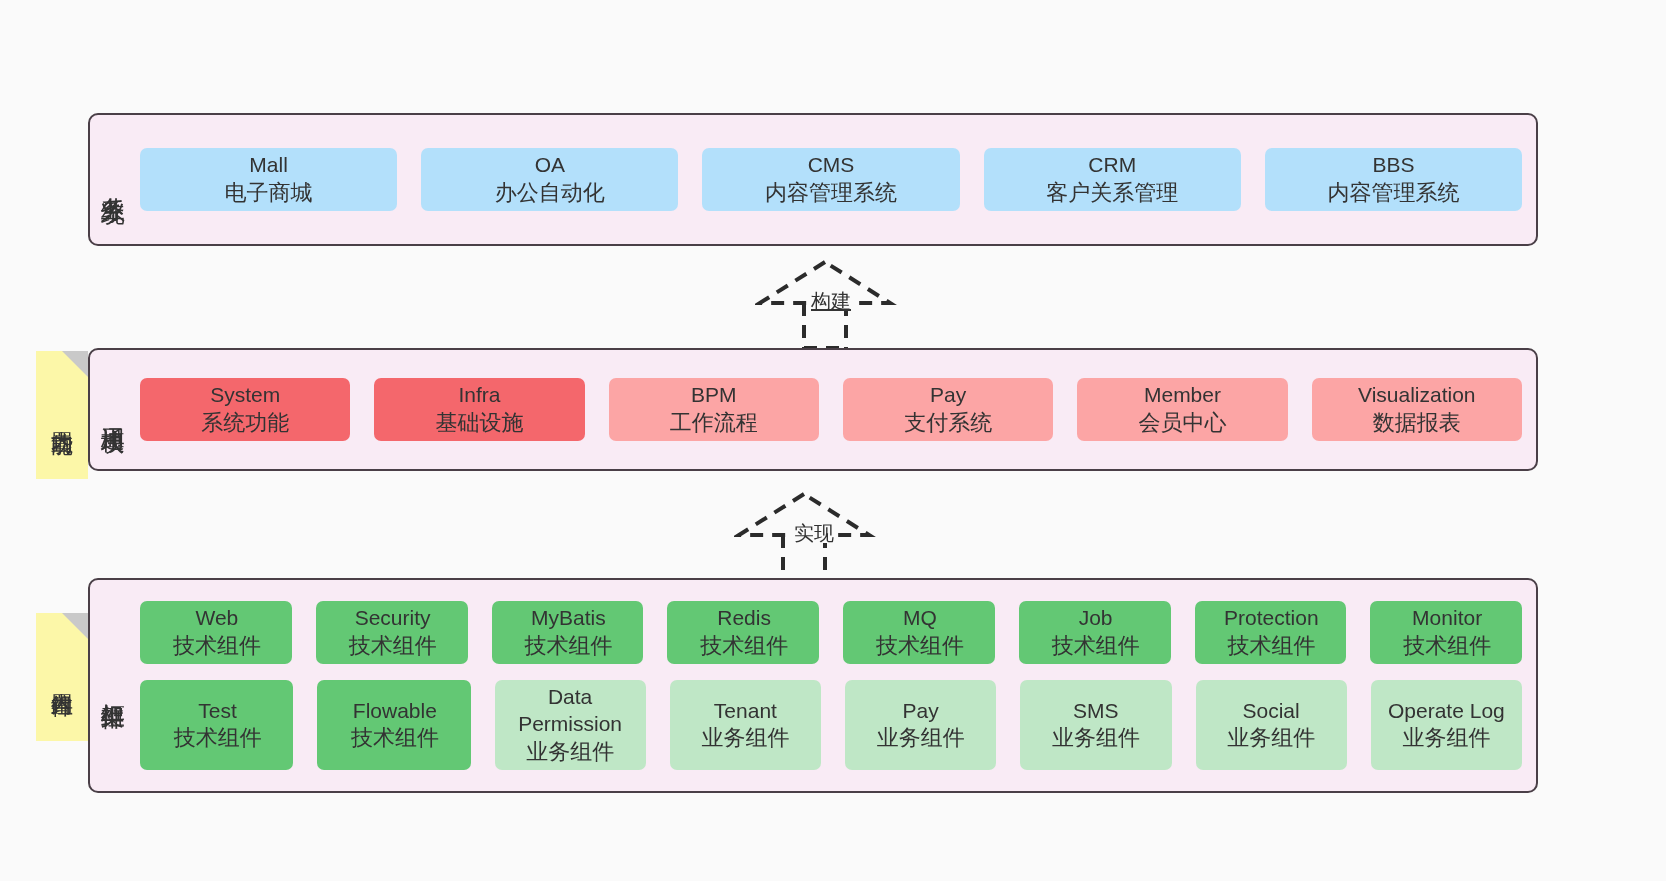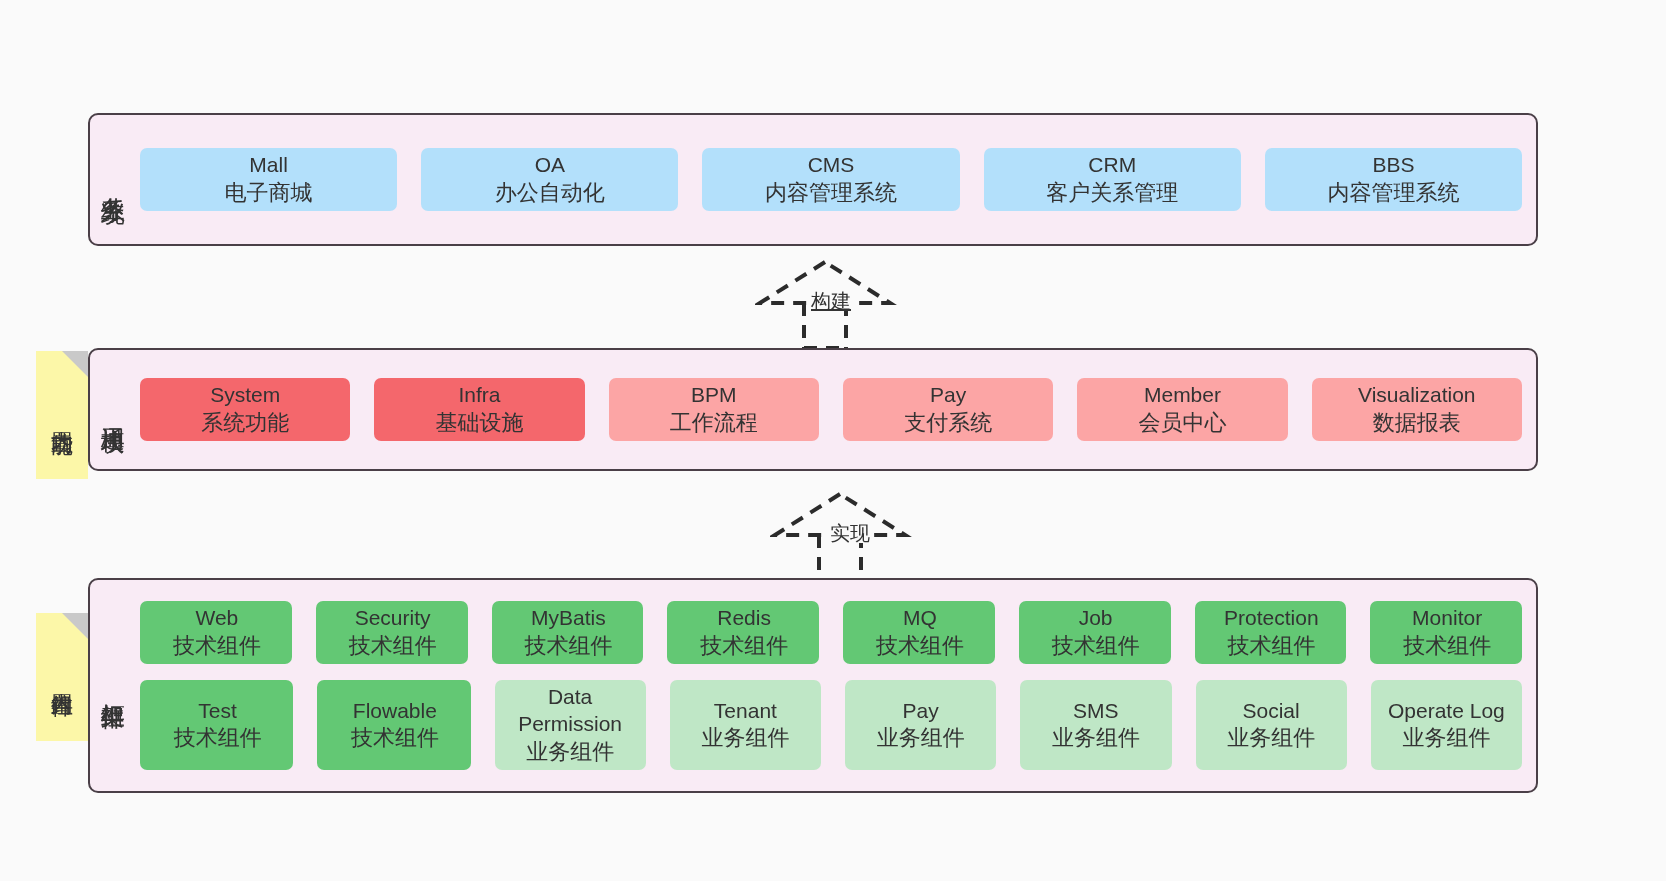--- a/index.html
+++ b/index.html
@@ -207,21 +207,21 @@
           <div class="t2">会员中心</div>
         </div>
         <div class="box pink">
           <div class="t1">Visualization</div>
           <div class="t2">数据报表</div>
         </div>
       </div>
     </div>
   </div>
 
-  <div class="arrow" style="left:770px; top:487px; width:160px; height:95px;">
+  <div class="arrow" style="left:734px; top:487px; width:160px; height:95px;">
     <svg width="160" height="95" viewBox="0 0 160 95">
       <path d="M 70 7 L 5 48 L 135 48 Z" fill="none" stroke="#2b2b2b" stroke-width="4" stroke-dasharray="13,9" stroke-linecap="butt"></path>
       <path d="M 49 48 L 49 93 M 91 48 L 91 93" fill="none" stroke="#2b2b2b" stroke-width="4" stroke-dasharray="13,9"></path>
       <path d="M 49 93 L 91 93" fill="none" stroke="#2b2b2b" stroke-width="4" stroke-dasharray="13,9"></path>
     </svg>
     <div class="arrow-label" style="left:58px; top:36px;">实现</div>
   </div>
 
   <div class="note" style="left:36px; top:613px; width:52px; height:128px;">
     <span class="fold"></span>

